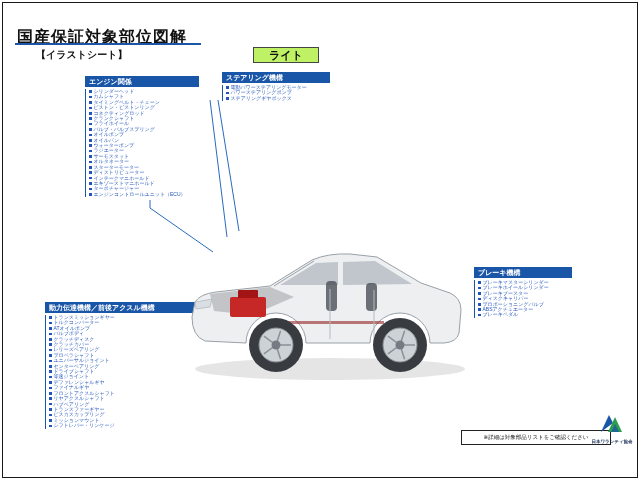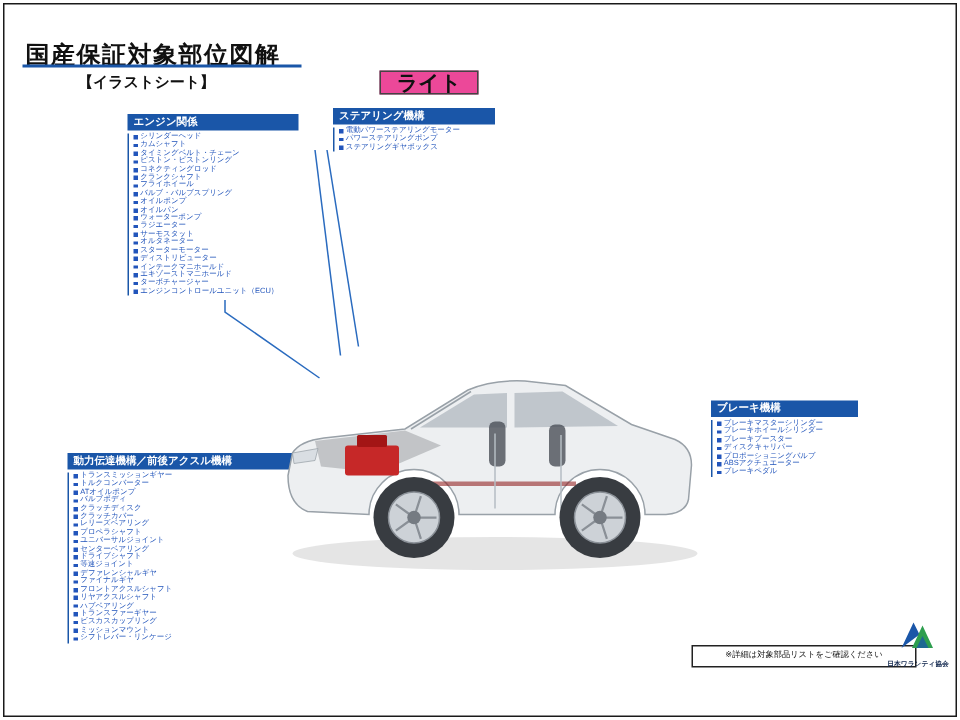--- a/index.html
+++ b/index.html
@@ -4,23 +4,23 @@
 <style>
   html,body{margin:0;padding:0;}
   body{
     width:640px;height:480px;position:relative;background:#ffffff;
     font-family:"Liberation Sans","DejaVu Sans",sans-serif;
     overflow:hidden;
   }
   .frame{position:absolute;left:2px;top:2px;right:2px;bottom:2px;border:1px solid #1a1a1a;pointer-events:none;}
   .title{position:absolute;left:17px;top:27px;font-size:16px;font-weight:bold;color:#111;letter-spacing:1px;}
   .title-underline{position:absolute;left:15px;top:43px;width:186px;height:2px;background:var(--accent-blue,#1a56a8);}
-  .subtitle{position:absolute;left:52px;top:48px;font-size:10px;font-weight:bold;color:#111;}
+  .subtitle{position:absolute;left:36px;top:48px;font-size:10px;font-weight:bold;color:#111;}
   .tag-box{position:absolute;left:253px;top:47px;width:64px;height:14px;border:1.5px solid #444;
-    font-size:14px;font-weight:bold;color:#111;text-align:center;line-height:14px;background:#ec4899;}
+    font-size:11px;font-weight:bold;color:#111;text-align:center;line-height:14px;background:#bef264;}
   .section{position:absolute;}
   .part-header{background:var(--accent-blue,#1a56a8);color:#fff;font-weight:bold;font-size:7px;
     line-height:11px;height:11px;padding-left:4px;white-space:nowrap;}
   .part-list{list-style:none;margin:2px 0 0 0;padding:0 0 0 2px;border-left:1px solid var(--accent-blue,#1a56a8);}
   .part-item{display:flex;align-items:flex-start;line-height:5.4px;margin:0;}
   .bullet{flex:0 0 auto;width:2.5px;height:2.5px;background:var(--item-blue,#2255bb);margin:1.4px 2px 0 1px;}
   .part-label{font-size:5px;color:var(--item-blue,#2255bb);}
   .sec-engine{left:85px;top:76px;width:114px;}
   .sec-steering{left:222px;top:72px;width:108px;}
   .sec-drivetrain{left:45px;top:302px;width:154px;}

